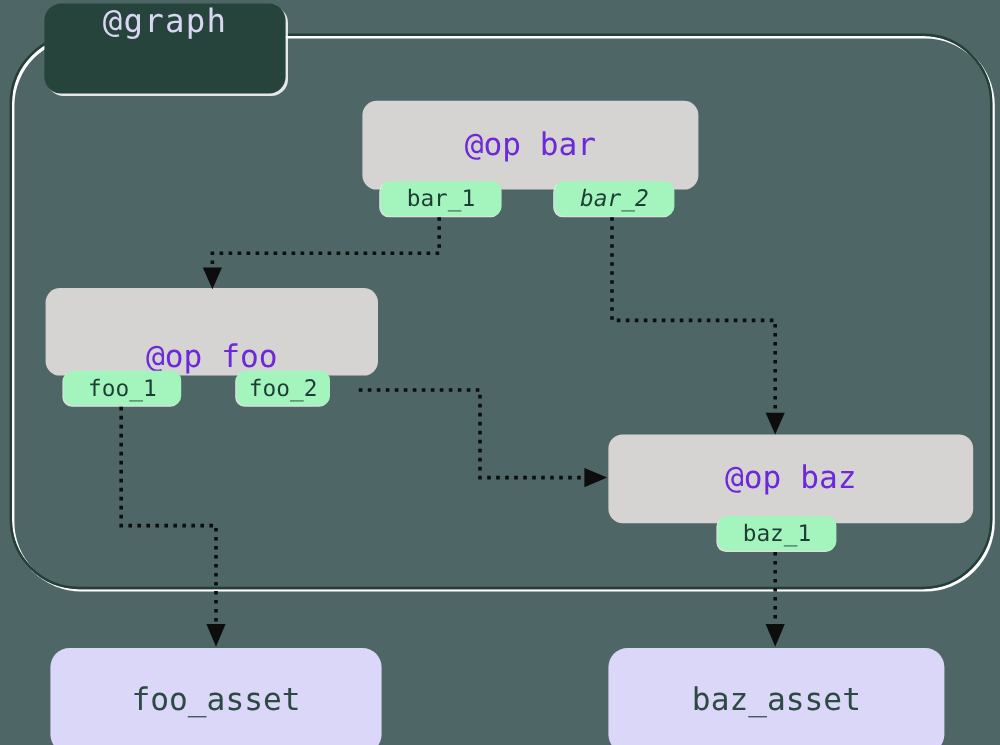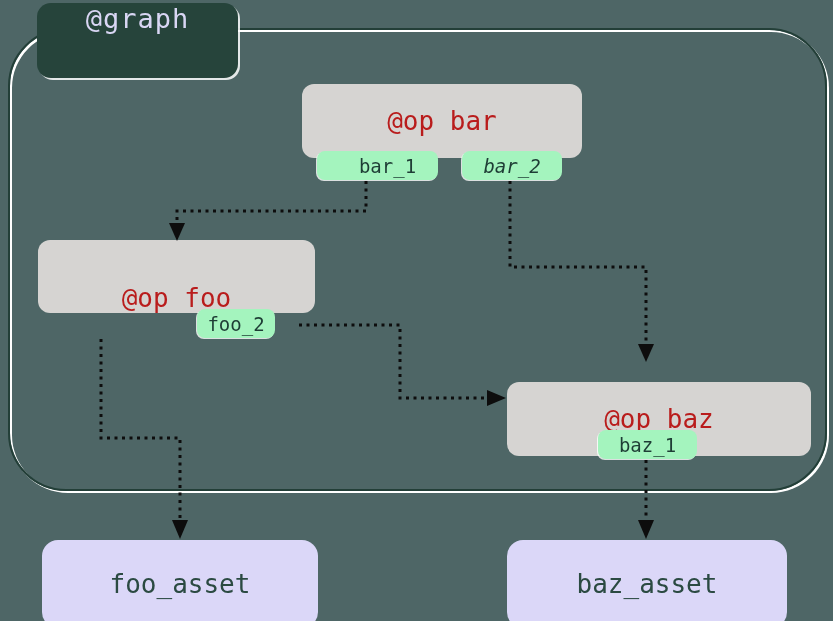--- a/index.html
+++ b/index.html
@@ -17,35 +17,35 @@
   .graph-label {
     position:absolute; left:37px; top:3px; width:201px; height:75px;
     background:#26443b; border-radius:14px;
     display:flex; justify-content:center;
     color:#d9d6f4; font-size:27px; letter-spacing:1px;
     box-shadow: 2px 2px 0 rgba(255,255,255,0.85);
     z-index:3;
   }
   .op {
     position:absolute; background:#d6d4d2; border-radius:12px;
-    color:#b91c1c; font-size:26px;
+    color:#6d28d9; font-size:26px;
     display:flex; align-items:center; justify-content:center;
     z-index:2;
   }
   #op-bar { left:302px; top:84px;  width:280px; height:74px; }
   #op-foo { left:38px;  top:240px; width:277px; height:73px;align-items:flex-end; }
-  #op-baz { left:507px; top:362px; width:304px; height:74px;margin-top:20px; }
+  #op-baz { left:507px; top:362px; width:304px; height:74px; }
   .tab {
     position:absolute; background:#a4f4be; border-radius:8px; height:29px;
     color:#1e3d35; font-size:19px;
     display:flex; align-items:center; justify-content:center;
     box-shadow:-1px 1px 0 rgba(255,255,255,0.8);
     z-index:3;
   }
-  #tab-bar-1 { left:317px; top:151px; width:101px;padding-left:20px; }
+  #tab-bar-1 { left:317px; top:151px; width:101px; }
   #tab-bar-2 { left:462px; top:151px; width:100px;font-style:italic; }
   #tab-foo-1 { left:53px;  top:309px; width:98px;  }
   #tab-foo-2 { left:197px; top:309px; width:78px; }
   #tab-baz-1 { left:598px; top:430px; width:99px;  }
   .asset {
     position:absolute; top:540px; height:88px;
     background:#dbd7f8; border-radius:16px;
     color:#2b4a42; font-size:26px;
     display:flex; align-items:center; justify-content:center;
     z-index:2;
@@ -79,20 +79,23 @@
   <div class="op" id="op-baz">
     <span>@op baz</span>
   </div>
 
   <div class="tab" id="tab-bar-1">
     <span>bar_1</span>
   </div>
   <div class="tab" id="tab-bar-2">
     <span>bar_2</span>
   </div>
+  <div class="tab" id="tab-foo-1">
+    <span>foo_1</span>
+  </div>
   <div class="tab" id="tab-foo-2">
     <span>foo_2</span>
   </div>
   <div class="tab" id="tab-baz-1">
     <span>baz_1</span>
   </div>
 
   <div class="asset" id="asset-foo">
     <span>foo_asset</span>
   </div>

